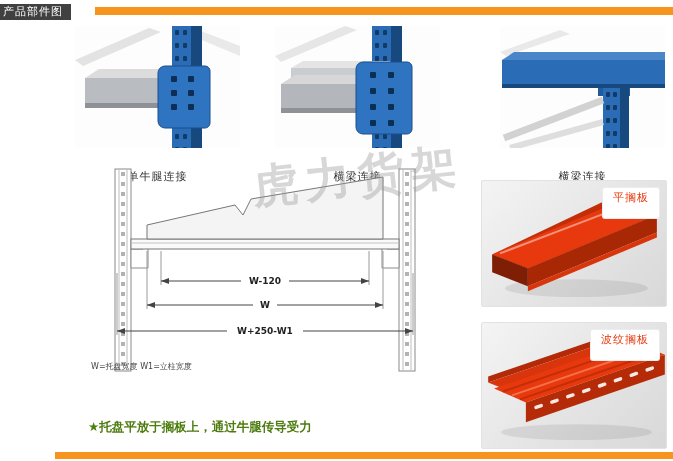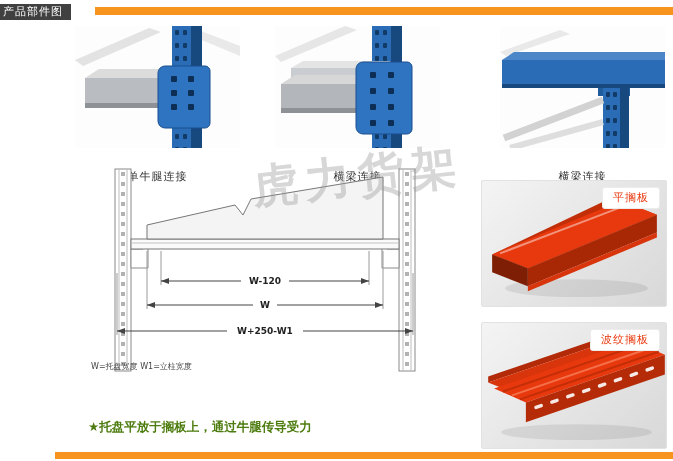--- a/index.html
+++ b/index.html
@@ -28,21 +28,21 @@
               font-family:"DejaVu Sans",sans-serif; }
   .legend-text { font-size:8px; fill:#444; font-family:"DejaVu Sans",sans-serif; }
 
   .note { position:absolute; left:88px; top:419px; font-size:12.5px; font-weight:bold; color:#4d7c0f; }
 
   .panel { position:absolute; left:481px; width:186px; height:127px;
            background:linear-gradient(135deg,#f4f4f4 0%,#e3e3e3 60%,#d8d8d8 100%);
            border:1px solid #e2e2e2; border-radius:2px; }
   #panel1 { top:180px; } #panel2 { top:322px;text-decoration:underline; }
   .panel-label { position:absolute; top:7px; right:7px; background:#fff; color:#e8380d;
-                 font-size:11px; padding:2px 10px 3px; border-radius:2px;
+                 font-size:11px; padding:2px 10px 13px; border-radius:2px;
                  box-shadow:0 0 0 1px #ececec; letter-spacing:1px; }
   .panel svg { position:absolute; left:0; top:0; }
 </style>
 </head>
 <body>
 
 <div class="page">
 
   <div class="badge">产品部件图</div>
   <div class="topbar"></div>

